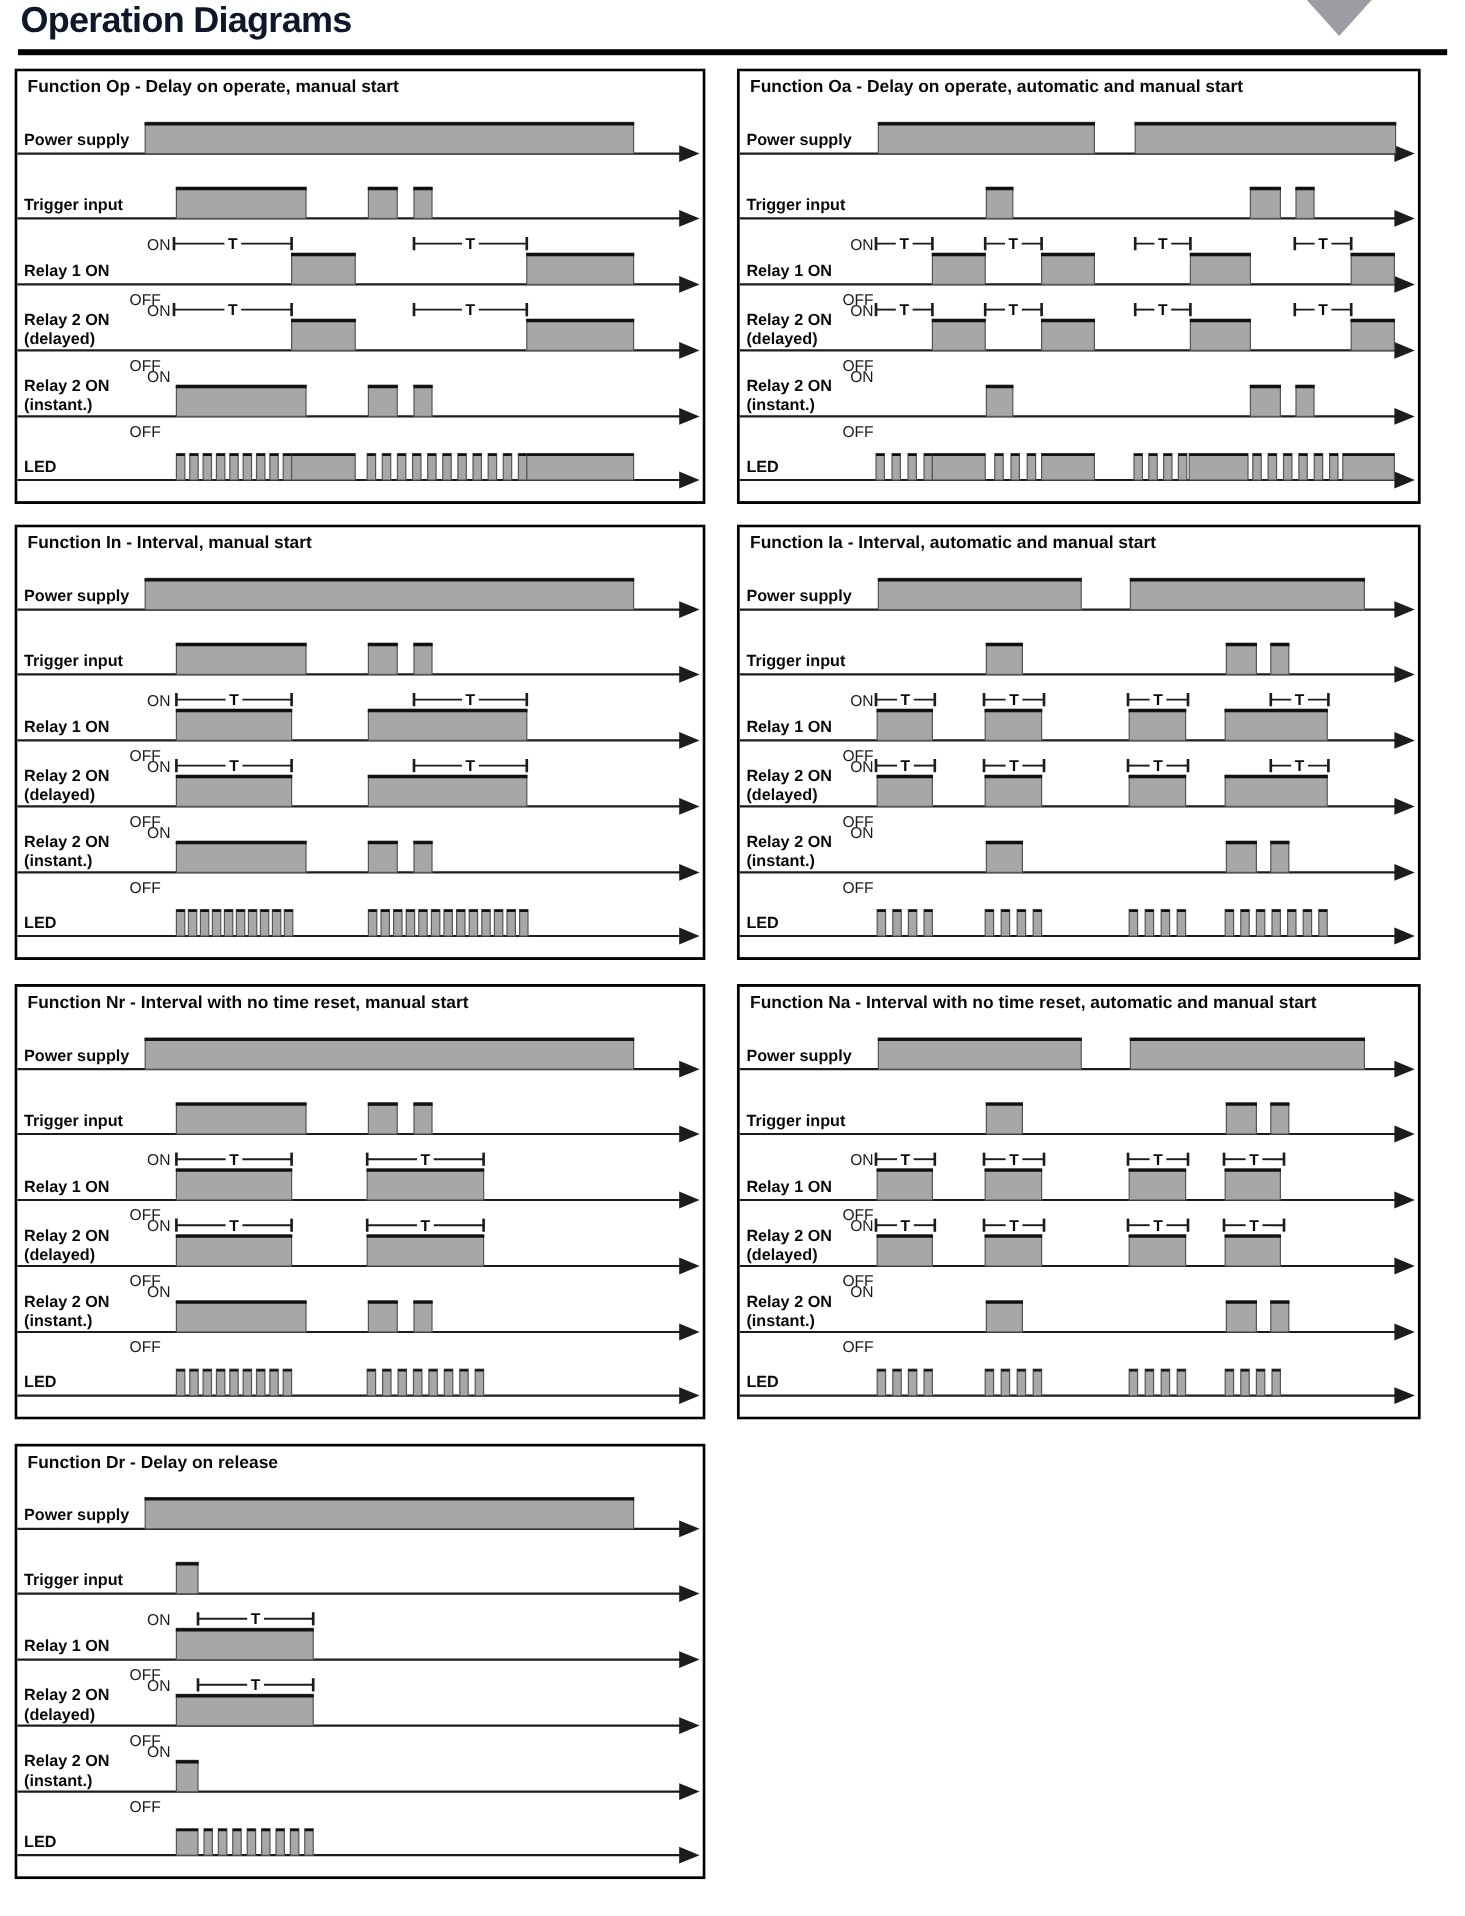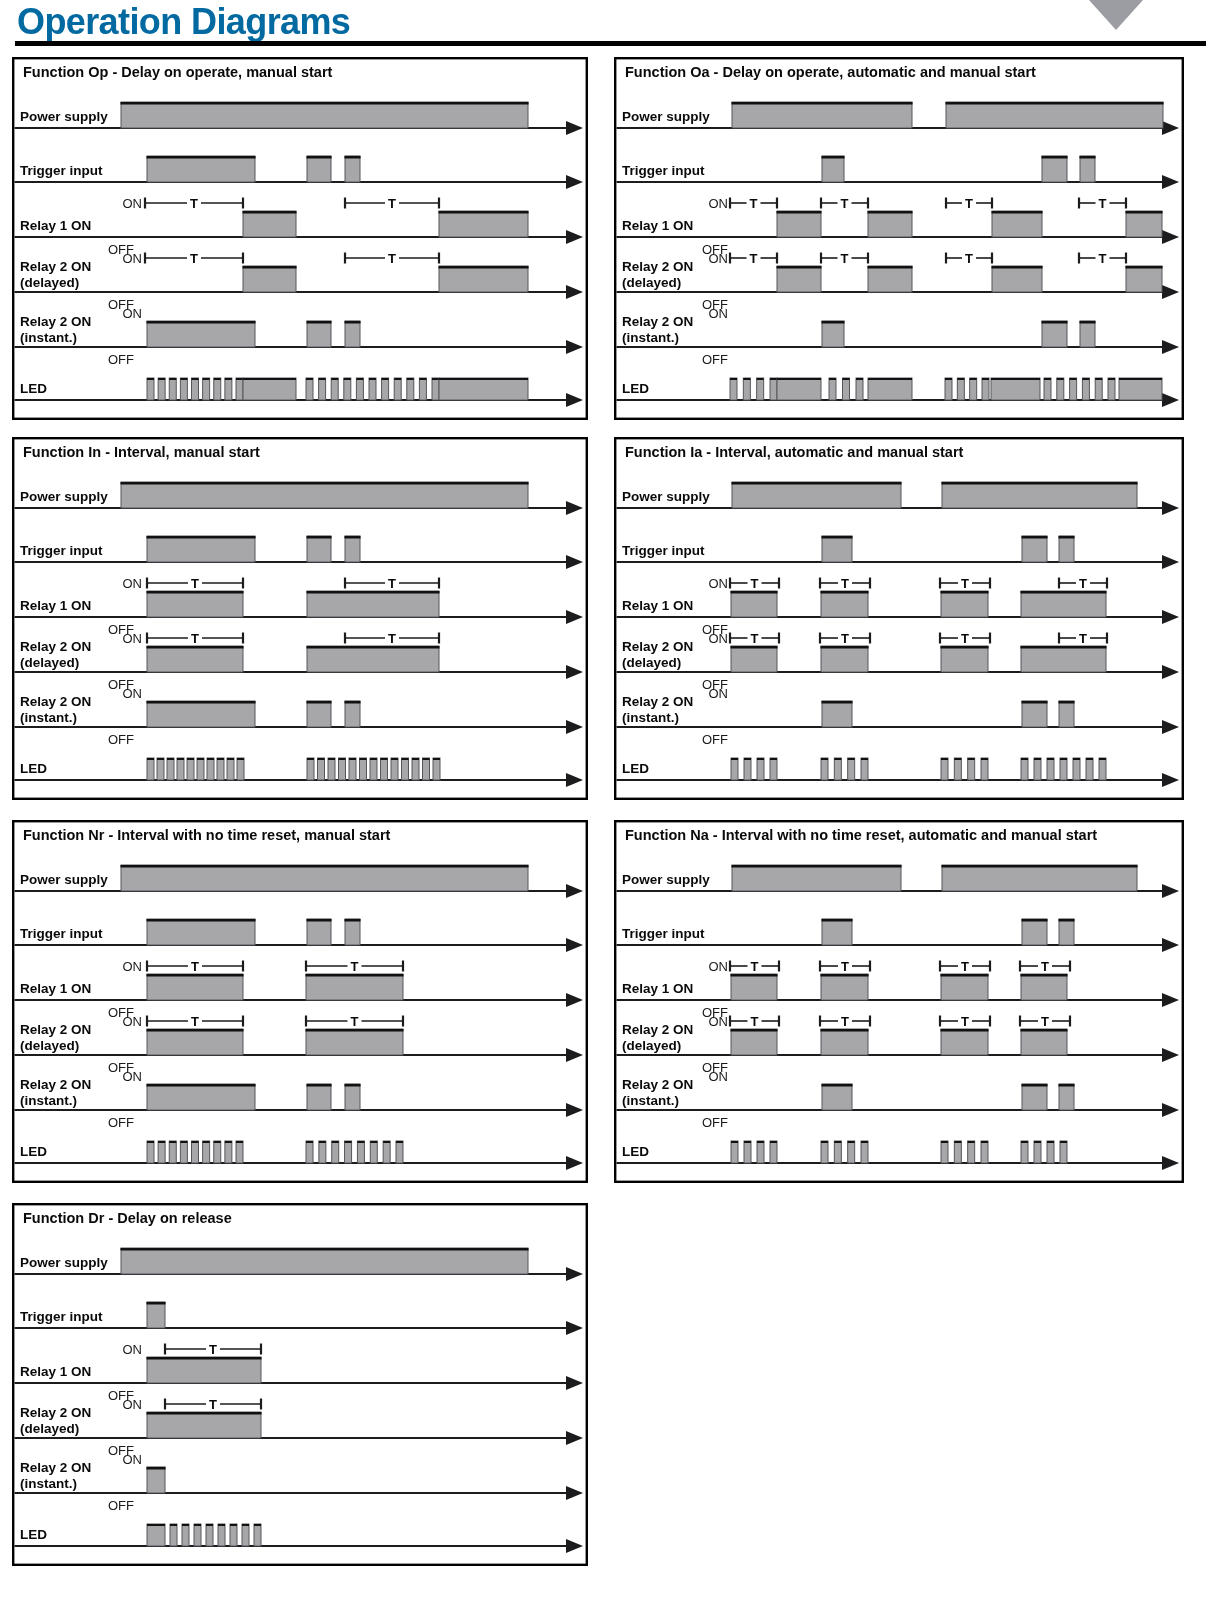--- a/index.html
+++ b/index.html
@@ -1,19 +1,19 @@
 <!DOCTYPE html>
 <html><head>
 <meta charset="utf-8">
 <style>
   html,body{margin:0;padding:0;background:#ffffff;}
   .page{position:relative;width:1221px;height:1597px;background:#fff;
         font-family:"Liberation Sans",sans-serif;overflow:hidden;}
-  .page-title{position:absolute;left:17px;top:1px;margin:0;font-size:36px;font-weight:bold;
-              letter-spacing:-0.6px;color:#0369a1;font-family:"Liberation Sans",sans-serif;}
+  .page-title{position:absolute;left:17px;top:1px;margin:0;font-size:30px;font-weight:bold;
+              letter-spacing:-0.6px;color:#0f172a;font-family:"Liberation Sans",sans-serif;}
   .title-rule{position:absolute;left:15px;top:41px;width:1191px;height:5px;background:#000;}
   .corner-triangle{position:absolute;left:1089px;top:0;width:0;height:0;
                    border-left:27px solid transparent;border-right:27px solid transparent;
                    border-top:30px solid #9b9da2;}
   svg.panel{position:absolute;}
   .ptitle{font-family:"Liberation Sans",sans-serif;font-weight:bold;font-size:14.5px;fill:#0a0a0a;}
   .rlabel{font-family:"Liberation Sans",sans-serif;font-weight:bold;font-size:13.5px;fill:#0a0a0a;}
   .onoff{font-family:"Liberation Sans",sans-serif;font-weight:normal;font-size:13px;fill:#1a1a1a;}
   .tlbl{font-family:"Liberation Sans",sans-serif;font-weight:bold;font-size:13px;fill:#0a0a0a;}
 </style>

